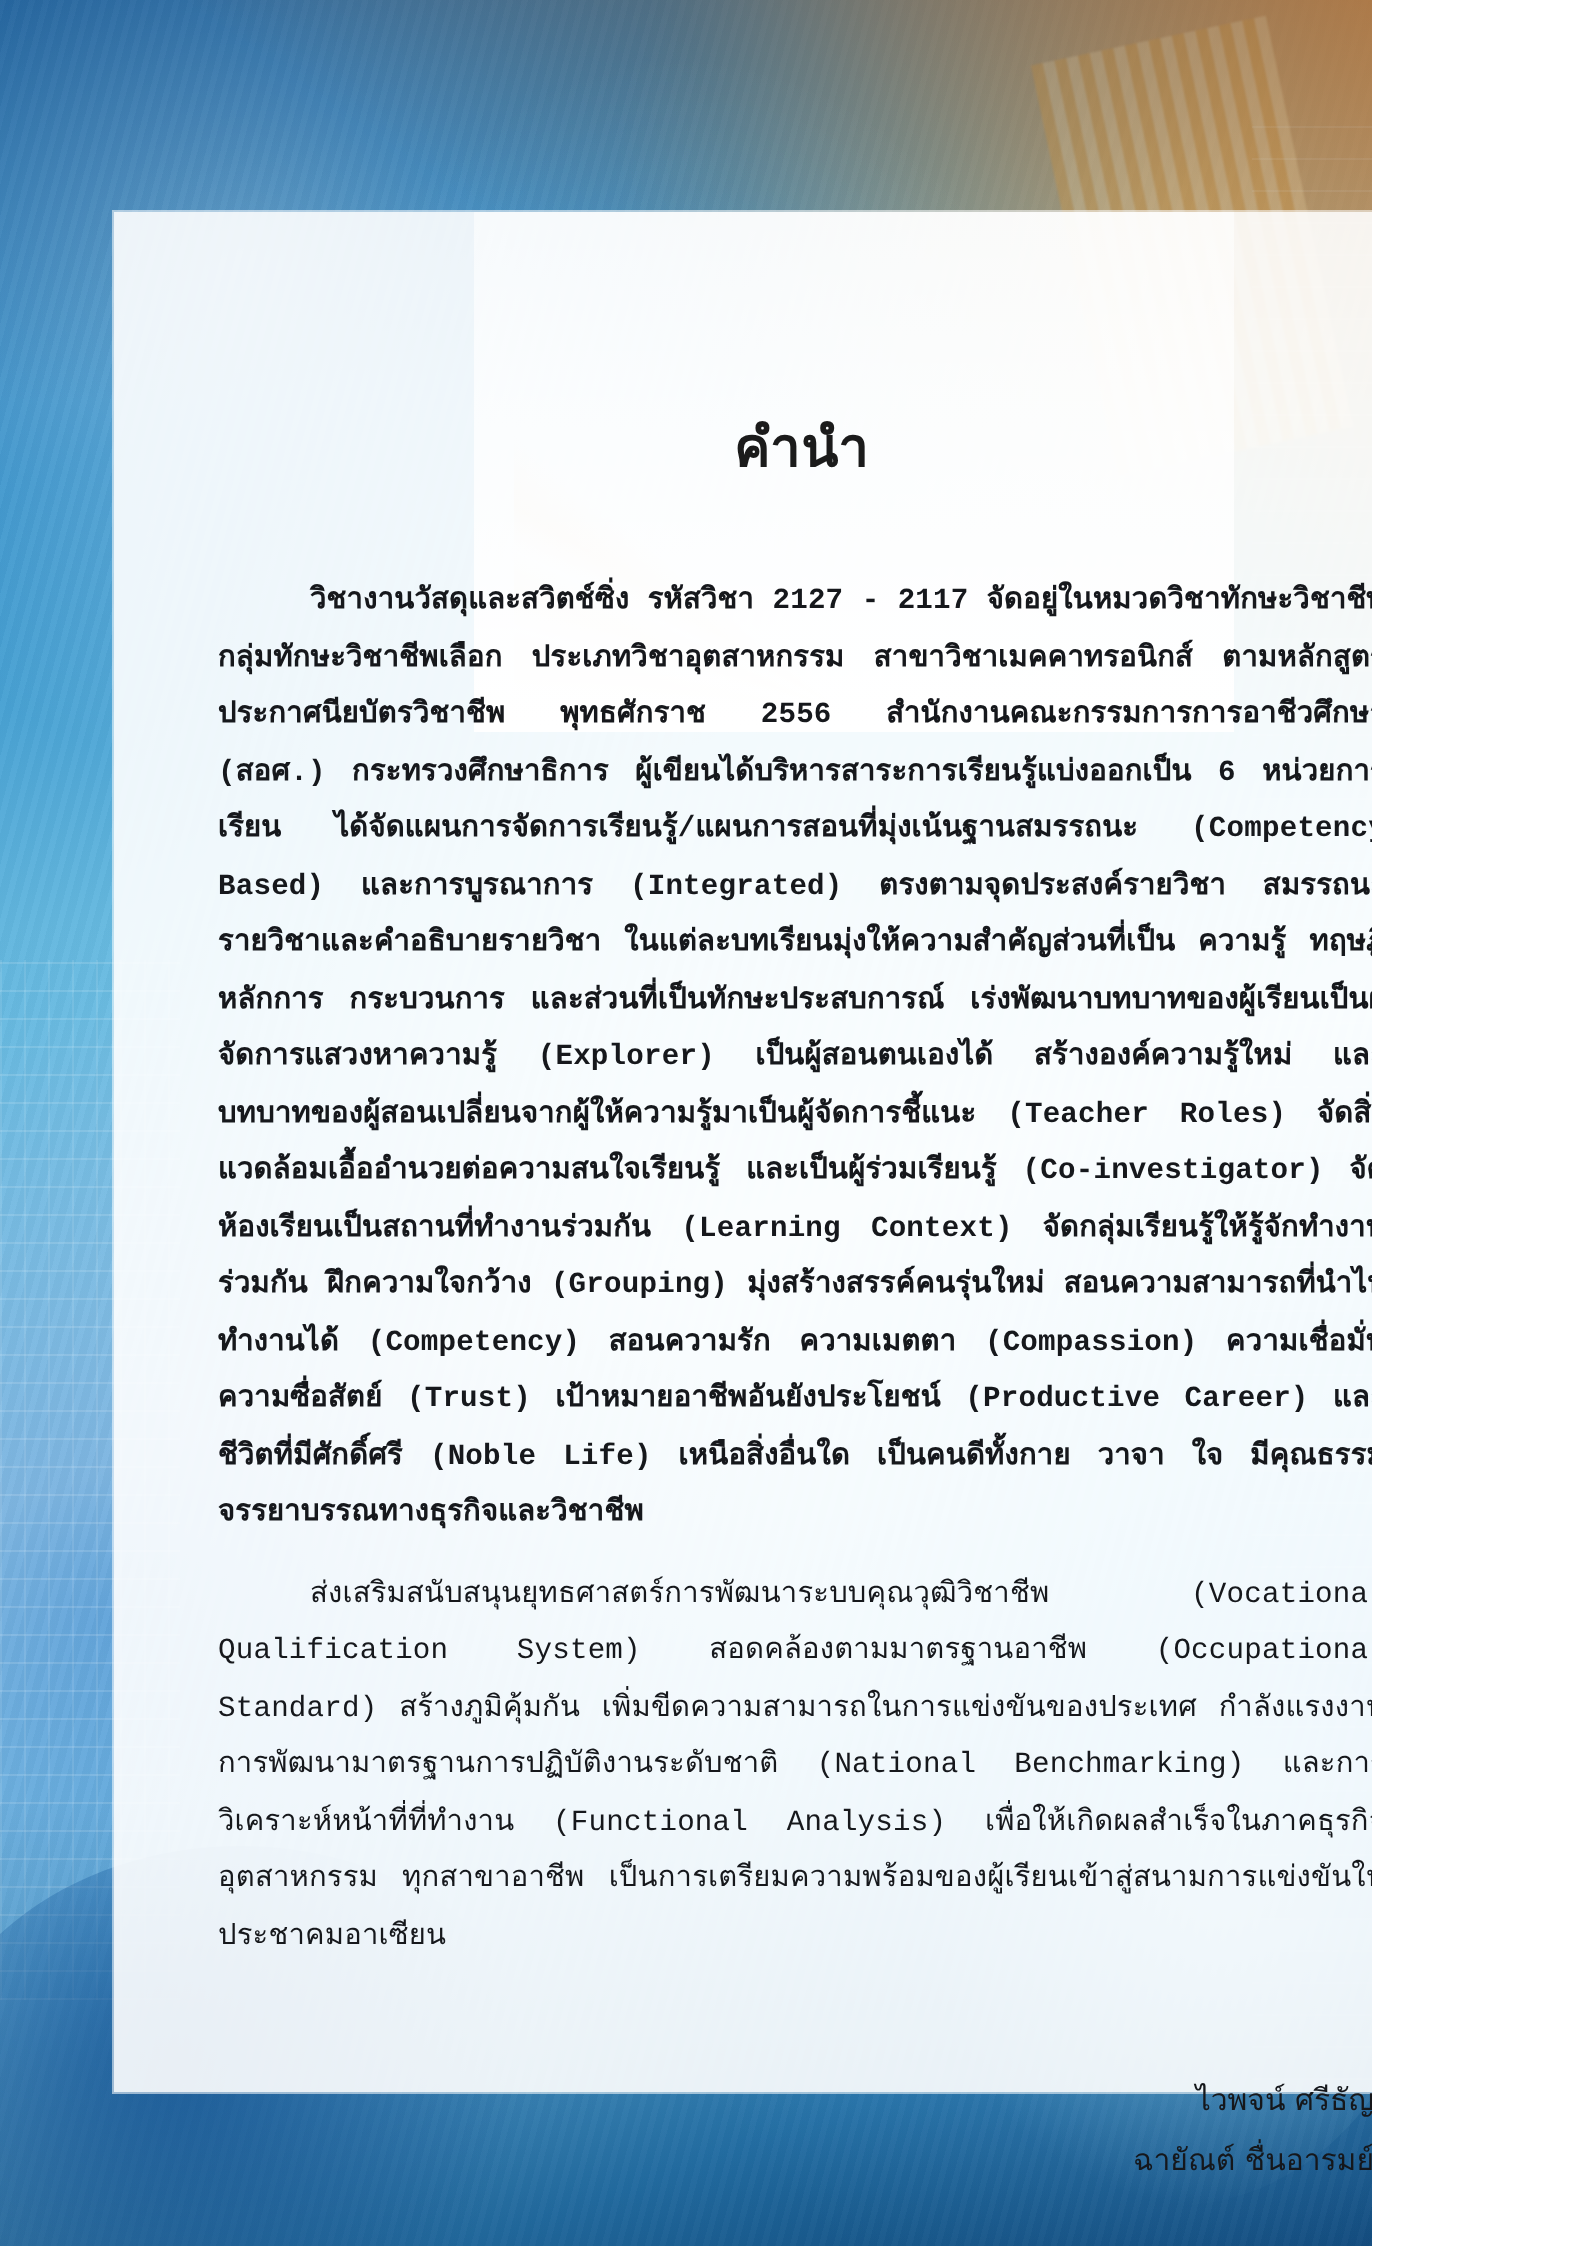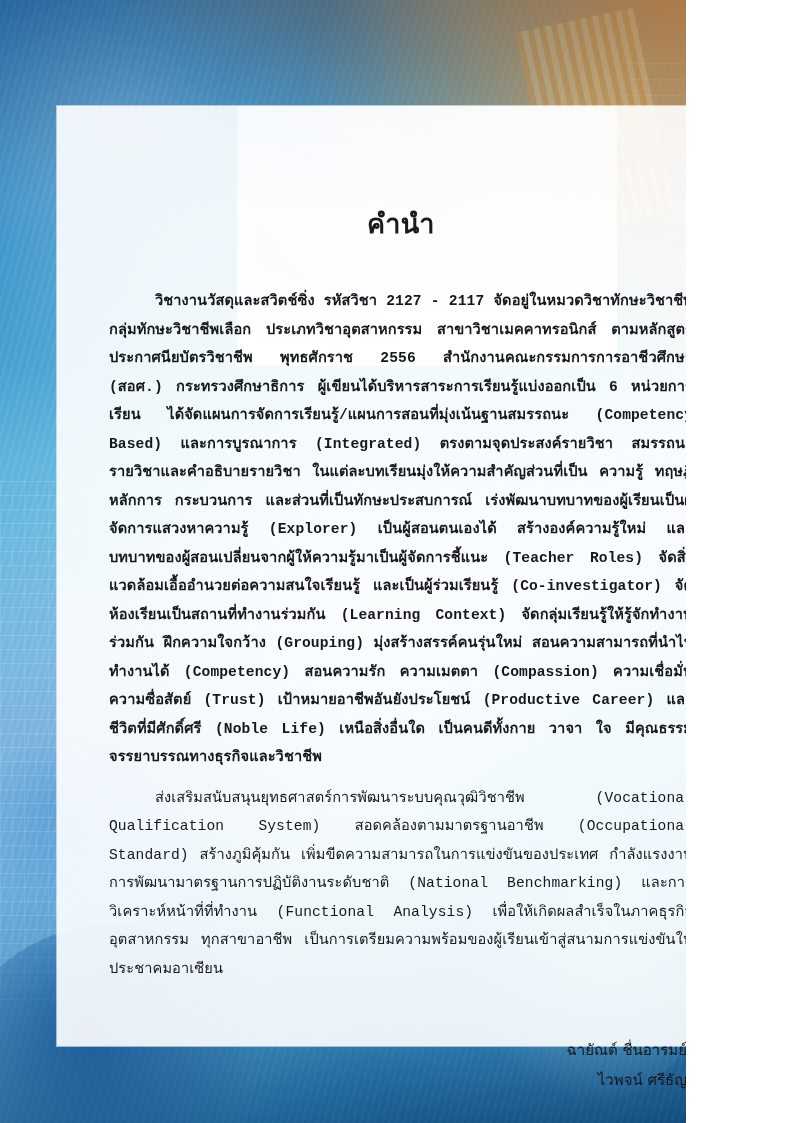--- a/index.html
+++ b/index.html
@@ -206,19 +206,19 @@
     <div id="doc">
 
       <h1 class="doc-title">คำนำ</h1>
 
       <div class="body-text">
         <p class="semi">วิชางานวัสดุและสวิตช์ซิ่ง รหัสวิชา 2127 - 2117 จัดอยู่ในหมวดวิชาทักษะวิชาชีพ กลุ่มทักษะวิชาชีพเลือก ประเภทวิชาอุตสาหกรรม สาขาวิชาเมคคาทรอนิกส์ ตามหลักสูตรประกาศนียบัตรวิชาชีพ พุทธศักราช 2556 สำนักงานคณะกรรมการการอาชีวศึกษา (สอศ.) กระทรวงศึกษาธิการ ผู้เขียนได้บริหารสาระการเรียนรู้แบ่งออกเป็น 6 หน่วยการเรียน ได้จัดแผนการจัดการเรียนรู้/แผนการสอนที่มุ่งเน้นฐานสมรรถนะ (Competency Based) และการบูรณาการ (Integrated) ตรงตามจุดประสงค์รายวิชา สมรรถนะรายวิชาและคำอธิบายรายวิชา ในแต่ละบทเรียนมุ่งให้ความสำคัญส่วนที่เป็น ความรู้ ทฤษฎี หลักการ กระบวนการ และส่วนที่เป็นทักษะประสบการณ์ เร่งพัฒนาบทบาทของผู้เรียนเป็นผู้จัดการแสวงหาความรู้ (Explorer) เป็นผู้สอนตนเองได้ สร้างองค์ความรู้ใหม่ และบทบาทของผู้สอนเปลี่ยนจากผู้ให้ความรู้มาเป็นผู้จัดการชี้แนะ (Teacher Roles) จัดสิ่งแวดล้อมเอื้ออำนวยต่อความสนใจเรียนรู้ และเป็นผู้ร่วมเรียนรู้ (Co-investigator) จัดห้องเรียนเป็นสถานที่ทำงานร่วมกัน (Learning Context) จัดกลุ่มเรียนรู้ให้รู้จักทำงานร่วมกัน ฝึกความใจกว้าง (Grouping) มุ่งสร้างสรรค์คนรุ่นใหม่ สอนความสามารถที่นำไปทำงานได้ (Competency) สอนความรัก ความเมตตา (Compassion) ความเชื่อมั่น ความซื่อสัตย์ (Trust) เป้าหมายอาชีพอันยังประโยชน์ (Productive Career) และชีวิตที่มีศักดิ์ศรี (Noble Life) เหนือสิ่งอื่นใด เป็นคนดีทั้งกาย วาจา ใจ มีคุณธรรม จรรยาบรรณทางธุรกิจและวิชาชีพ</p>
         <p>ส่งเสริมสนับสนุนยุทธศาสตร์การพัฒนาระบบคุณวุฒิวิชาชีพ (Vocational Qualification System) สอดคล้องตามมาตรฐานอาชีพ (Occupational Standard) สร้างภูมิคุ้มกัน เพิ่มขีดความสามารถในการแข่งขันของประเทศ กำลังแรงงาน การพัฒนามาตรฐานการปฏิบัติงานระดับชาติ (National Benchmarking) และการวิเคราะห์หน้าที่ที่ทำงาน (Functional Analysis) เพื่อให้เกิดผลสำเร็จในภาคธุรกิจ อุตสาหกรรม ทุกสาขาอาชีพ เป็นการเตรียมความพร้อมของผู้เรียนเข้าสู่สนามการแข่งขันในประชาคมอาเซียน</p>
       </div>
 
       <div class="signature">
+        <div>ไวพจน์ ศรีธัญ</div>
         <div>ฉายัณต์ ชื่นอารมย์</div>
-        <div>ไวพจน์ ศรีธัญ</div>
       </div>
 
     </div>
   </div>
 </div>
 
 </body></html>

